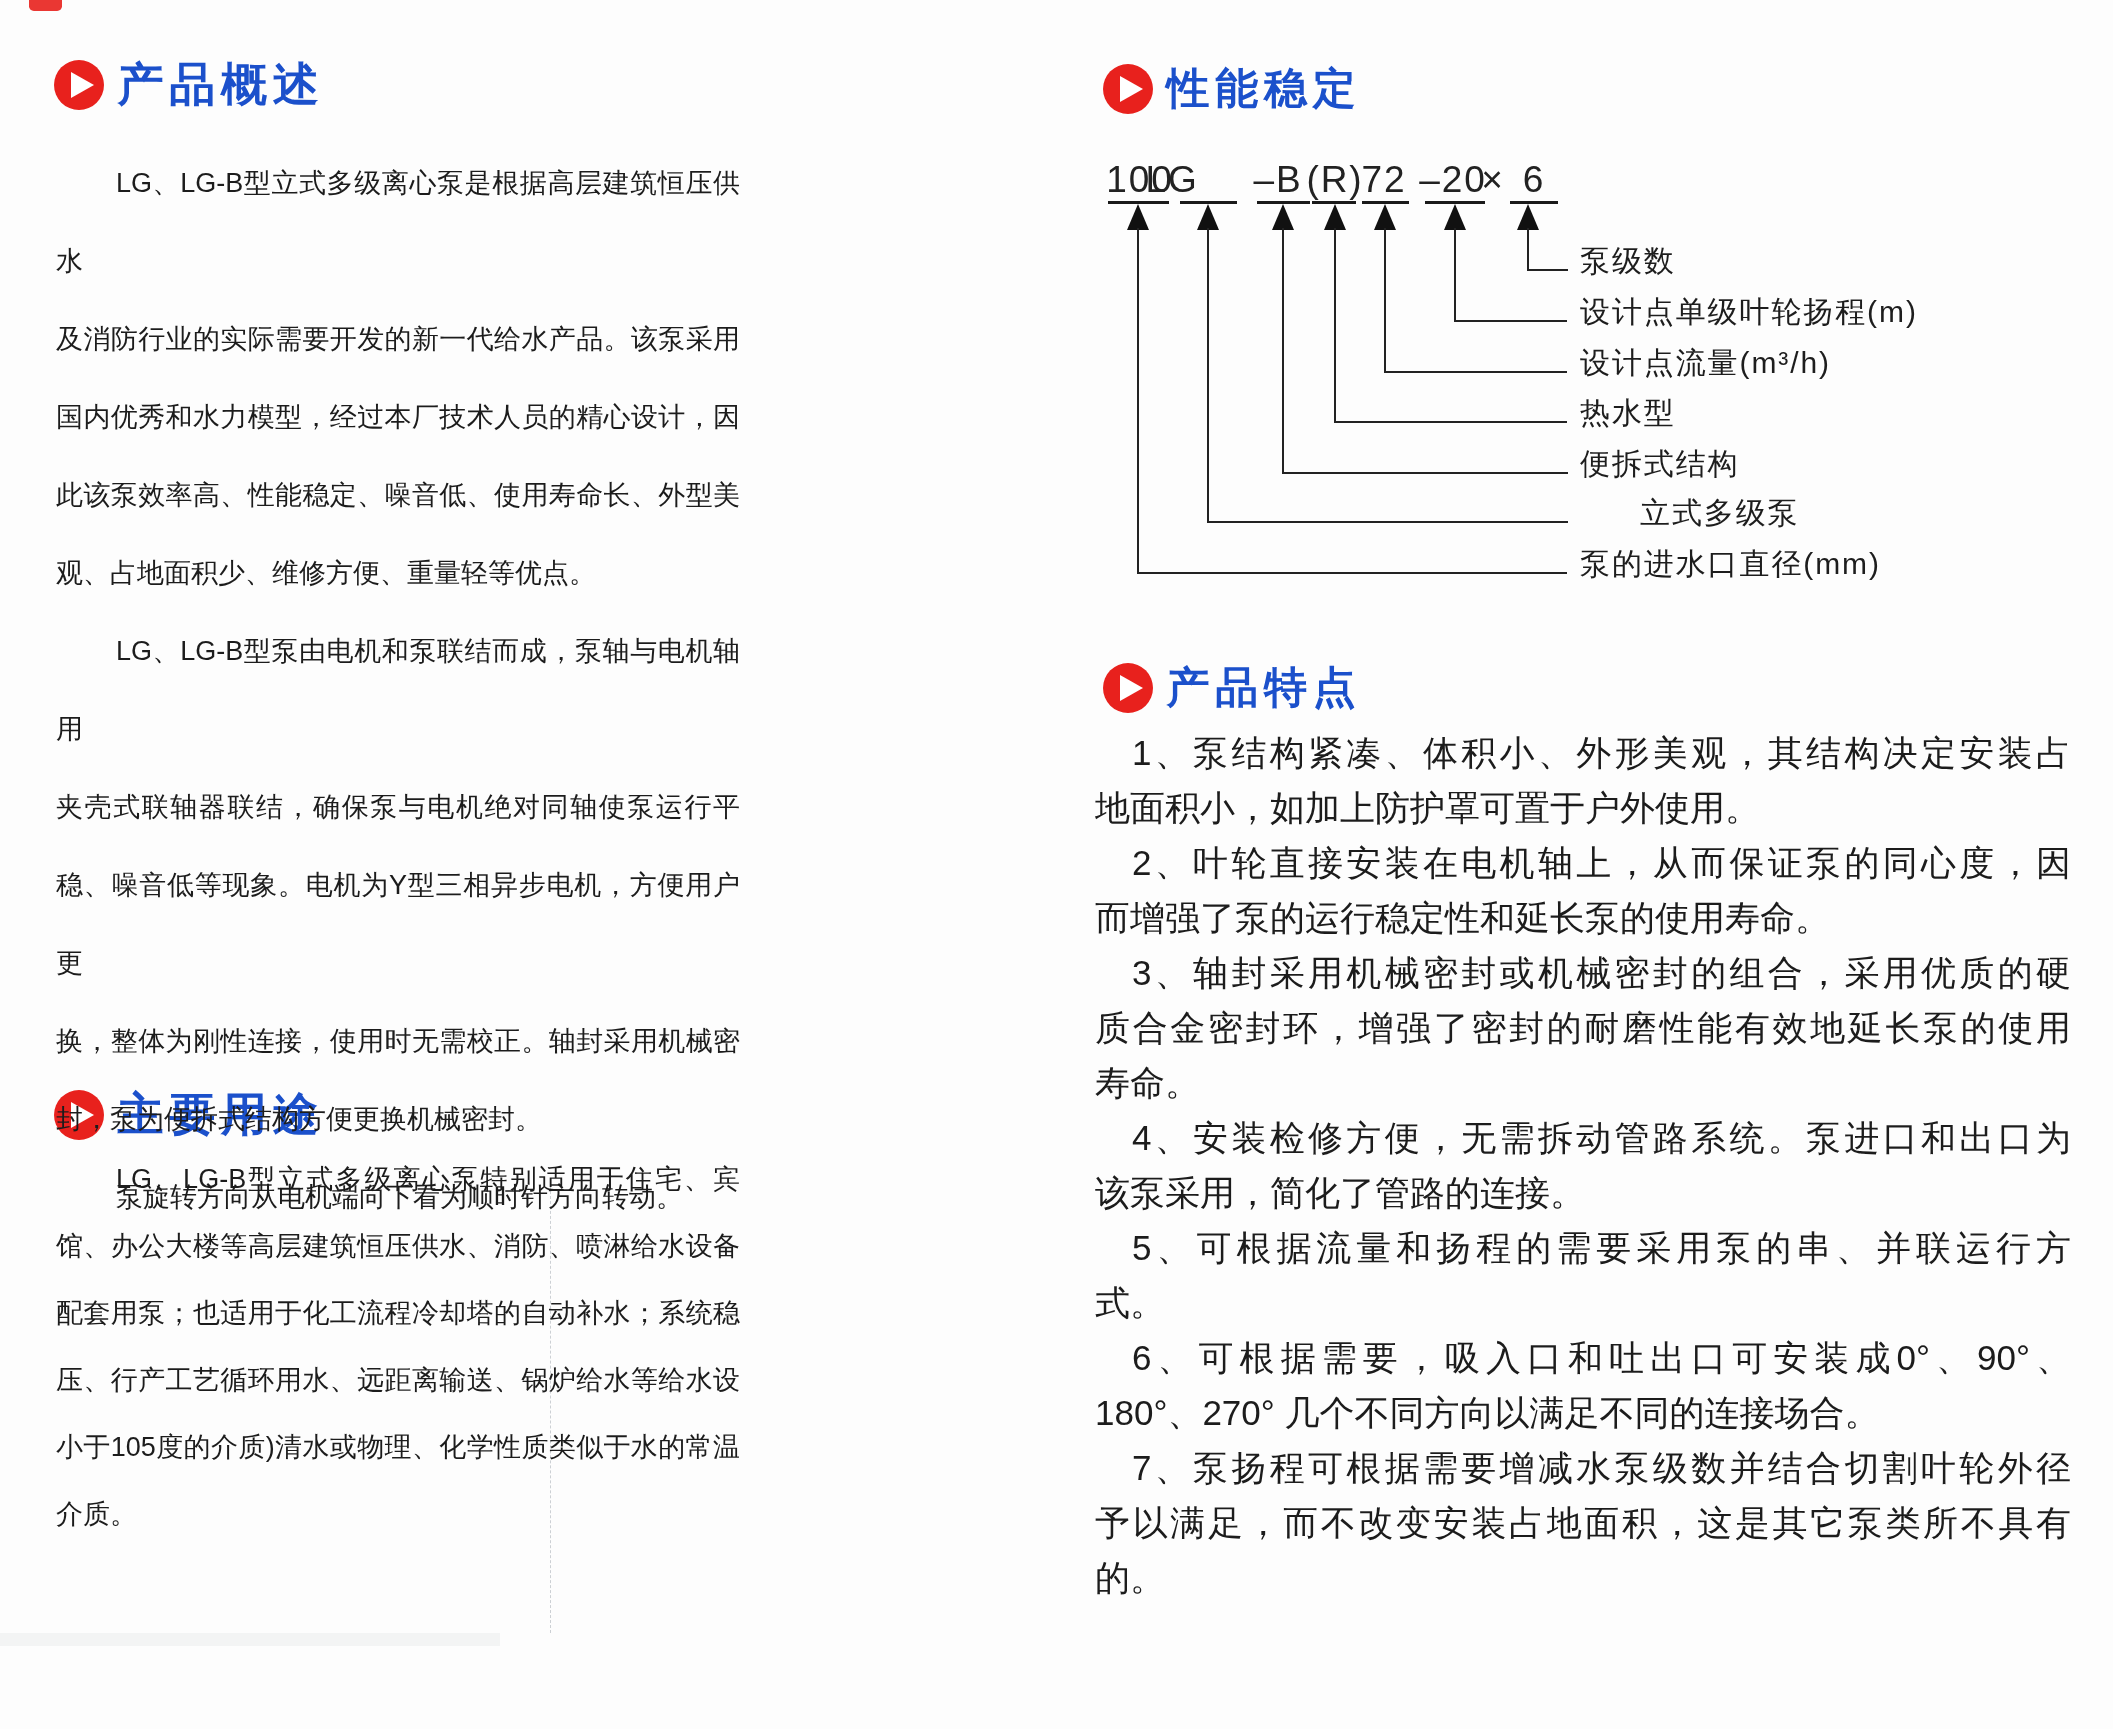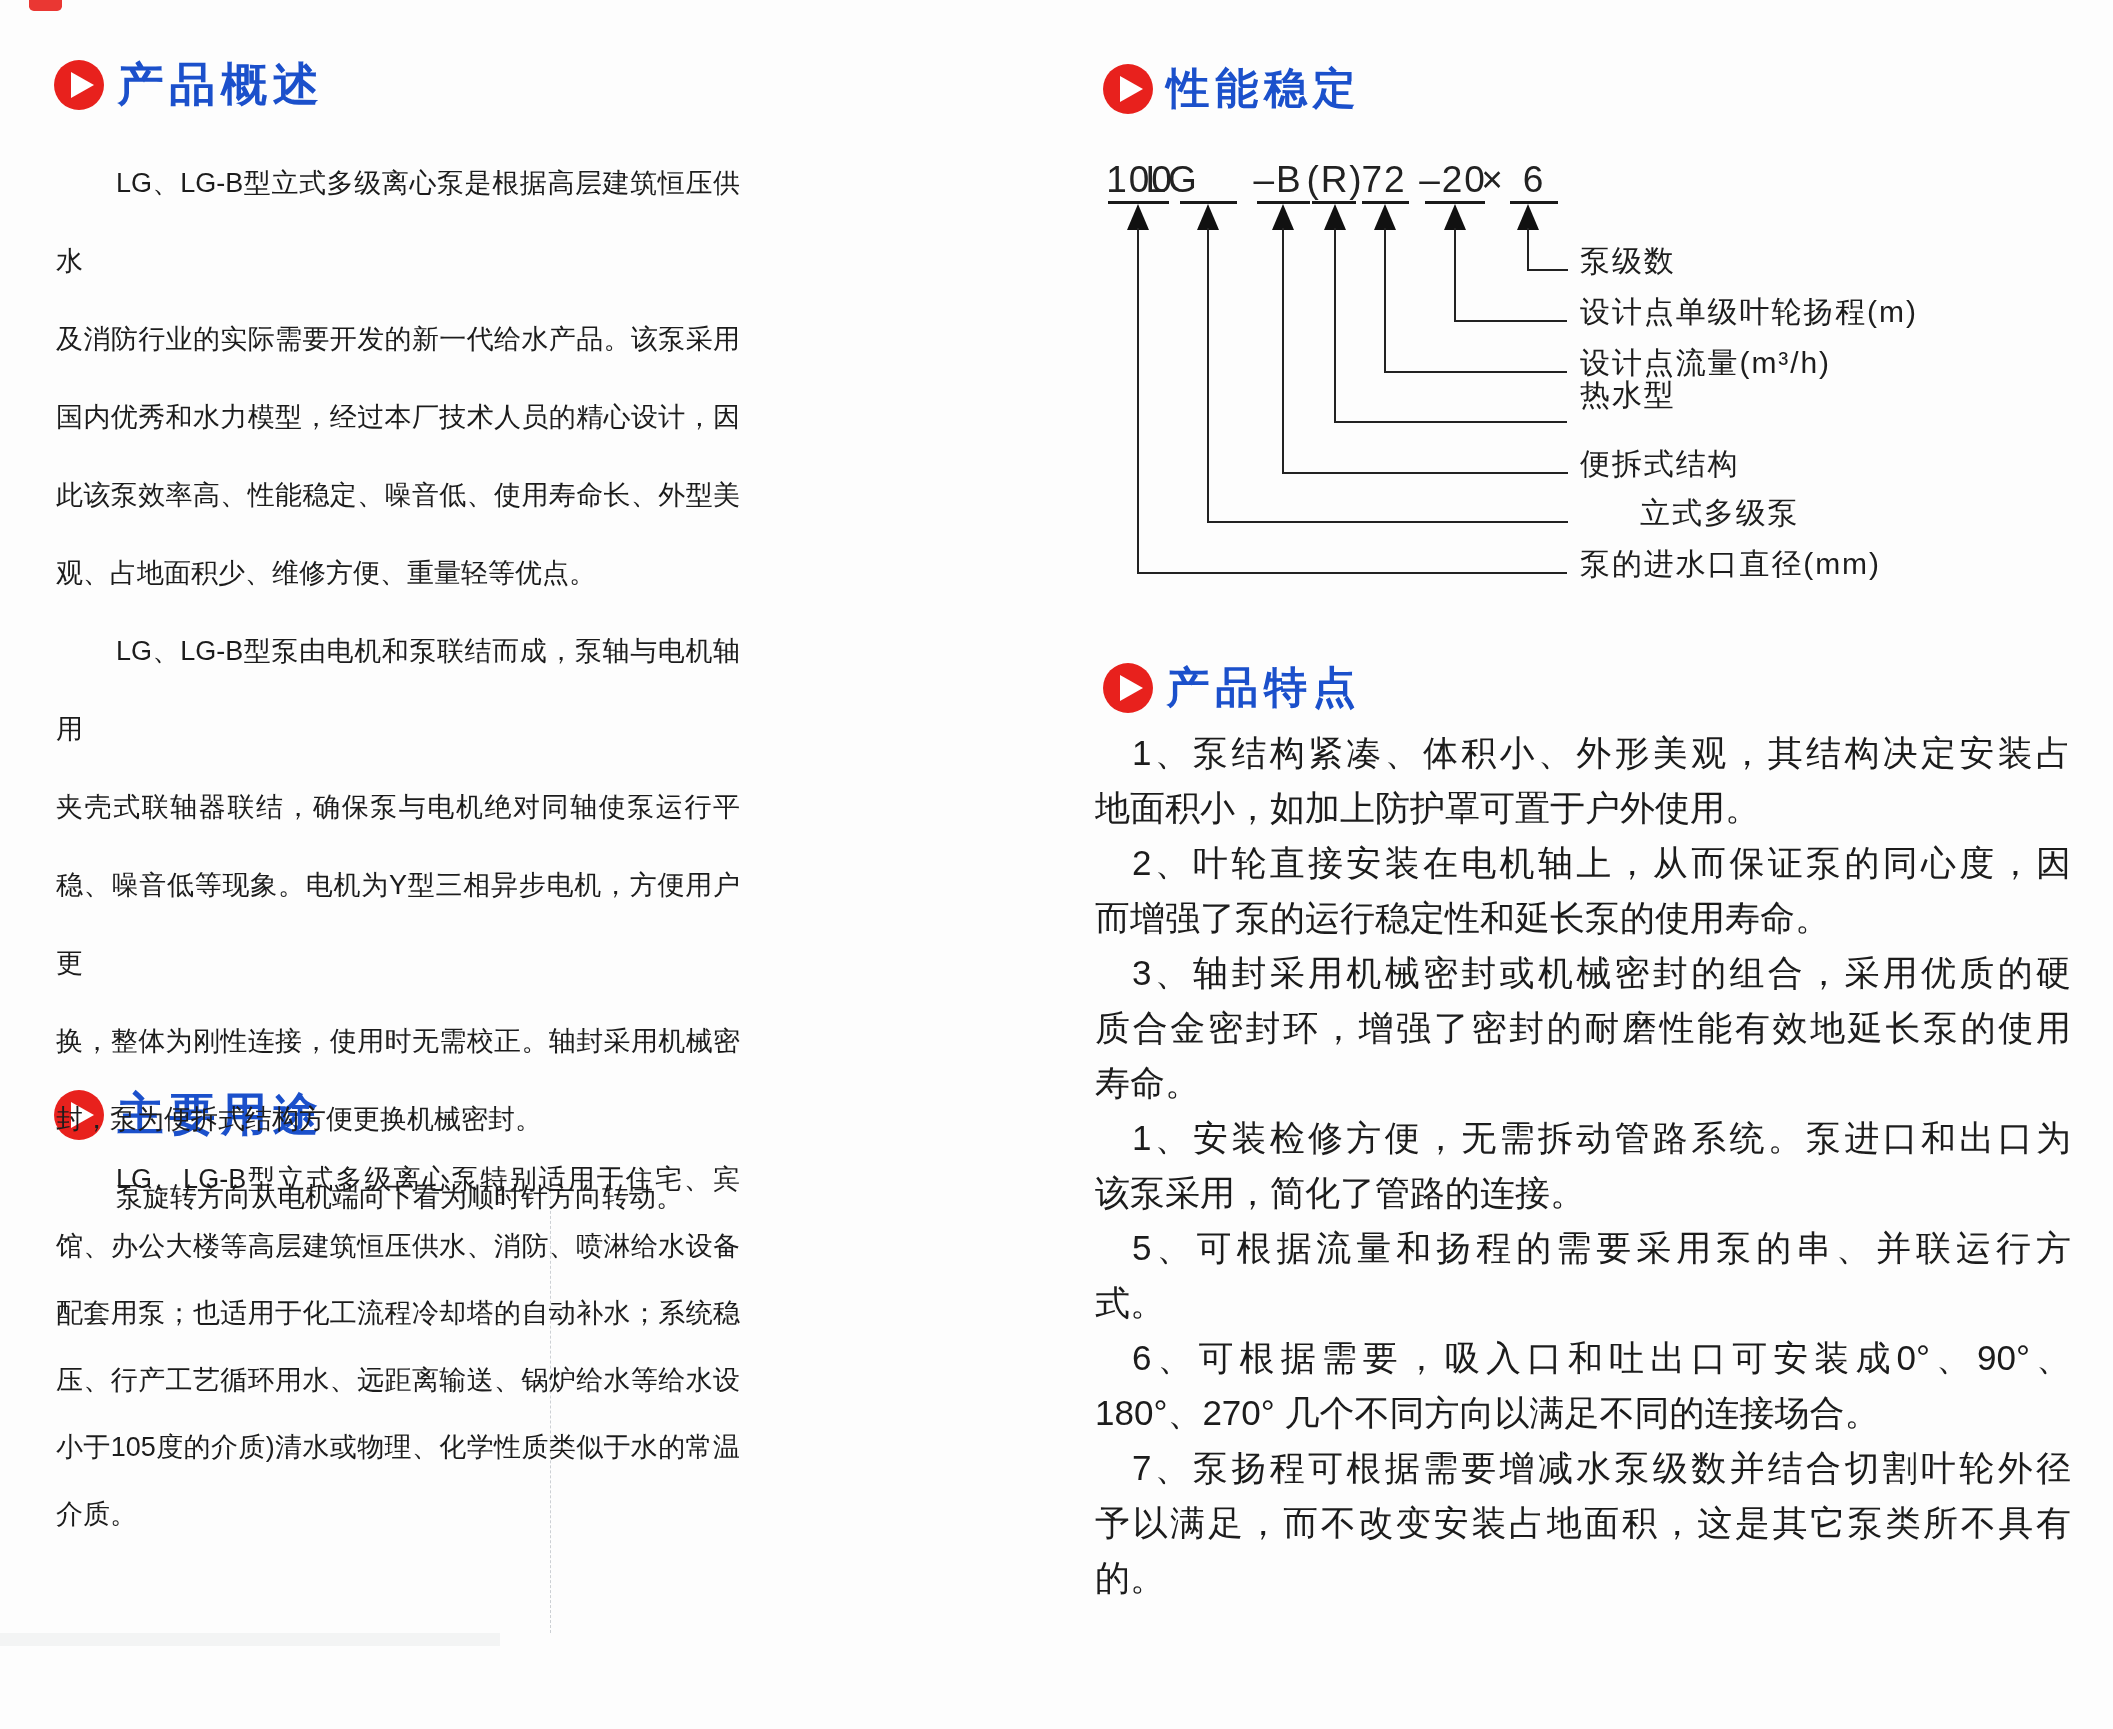--- a/index.html
+++ b/index.html
@@ -121,21 +121,21 @@
       <div class="line">介质。</div>
     </div>
   <div class="textcol col-ft" id="ft-body">
       <div class="line first fill">1、泵结构紧凑、体积小、外形美观，其结构决定安装占</div>
       <div class="line">地面积小，如加上防护罩可置于户外使用。</div>
       <div class="line first fill">2、叶轮直接安装在电机轴上，从而保证泵的同心度，因</div>
       <div class="line">而增强了泵的运行稳定性和延长泵的使用寿命。</div>
       <div class="line first fill">3、轴封采用机械密封或机械密封的组合，采用优质的硬</div>
       <div class="line fill">质合金密封环，增强了密封的耐磨性能有效地延长泵的使用</div>
       <div class="line">寿命。</div>
-      <div class="line first fill">1、安装检修方便，无需拆动管路系统。泵进口和出口为</div>
+      <div class="line first fill">4、安装检修方便，无需拆动管路系统。泵进口和出口为</div>
       <div class="line">该泵采用，简化了管路的连接。</div>
       <div class="line first fill">5、可根据流量和扬程的需要采用泵的串、并联运行方</div>
       <div class="line">式。</div>
       <div class="line first fill">6、可根据需要，吸入口和吐出口可安装成0°、90°、</div>
       <div class="line">180°、270° 几个不同方向以满足不同的连接场合。</div>
       <div class="line first fill">7、泵扬程可根据需要增减水泵级数并结合切割叶轮外径</div>
       <div class="line fill">予以满足，而不改变安装占地面积，这是其它泵类所不具有</div>
       <div class="line">的。</div>
     </div>
 
@@ -166,21 +166,21 @@
       <div class="hln" style="left: 1527px; top: 269px; width: 41px;"></div>
       <div class="mlabel" style="left: 1580px; top: 261px;">泵级数</div>
       <div class="vln" style="left: 1454px; top: 228px; height: 92px;"></div>
       <div class="hln" style="left: 1454px; top: 320px; width: 113px;"></div>
       <div class="mlabel" style="left: 1580px; top: 312px;">设计点单级叶轮扬程(m)</div>
       <div class="vln" style="left: 1384px; top: 228px; height: 143px;"></div>
       <div class="hln" style="left: 1384px; top: 371px; width: 183px;"></div>
       <div class="mlabel" style="left: 1580px; top: 363px;">设计点流量(m³/h)</div>
       <div class="vln" style="left: 1334px; top: 228px; height: 193px;"></div>
       <div class="hln" style="left: 1334px; top: 421px; width: 233px;"></div>
-      <div class="mlabel" style="left: 1580px; top: 395px;">热水型</div>
+      <div class="mlabel" style="left: 1580px; top: 413px;">热水型</div>
       <div class="vln" style="left: 1282px; top: 228px; height: 244px;"></div>
       <div class="hln" style="left: 1282px; top: 472px; width: 286px;"></div>
       <div class="mlabel" style="left: 1580px; top: 464px;">便拆式结构</div>
       <div class="vln" style="left: 1207px; top: 228px; height: 293px;"></div>
       <div class="hln" style="left: 1207px; top: 521px; width: 361px;"></div>
       <div class="mlabel" style="left: 1640px; top: 513px;">立式多级泵</div>
       <div class="vln" style="left: 1137px; top: 228px; height: 344px;"></div>
       <div class="hln" style="left: 1137px; top: 572px; width: 430px;"></div>
       <div class="mlabel" style="left: 1580px; top: 564px;">泵的进水口直径(mm)</div>
     </div>

